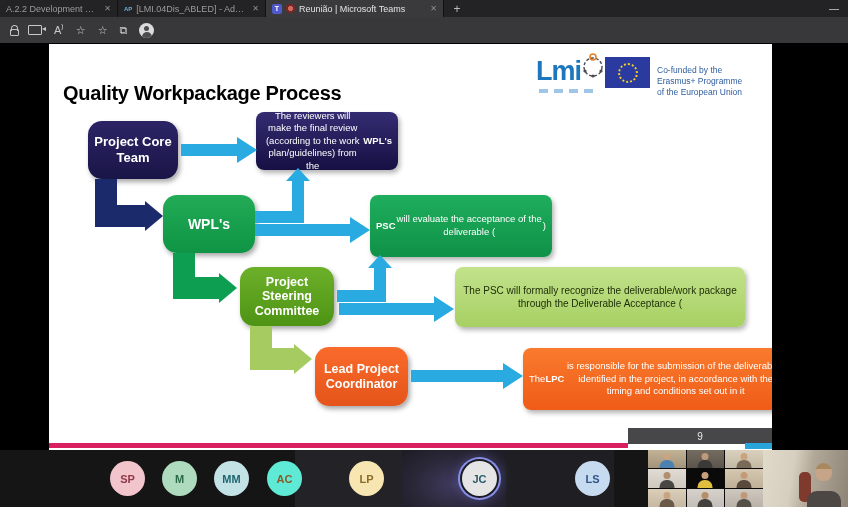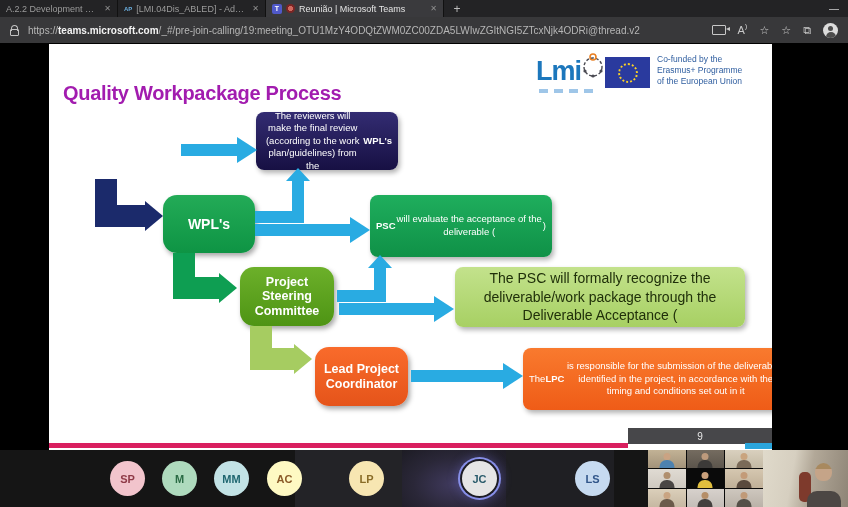--- a/index.html
+++ b/index.html
@@ -30,42 +30,42 @@
   .camera-icon{width:12px;height:8px;border:1px solid #c8c8c8;border-radius:1px;position:relative;}
   .camera-icon::after{content:"";position:absolute;right:-5px;top:1px;width:0;height:0;border-top:2px solid transparent;border-bottom:2px solid transparent;border-right:4px solid #c8c8c8;}
   .glyph-icon{line-height:1;}
   .profile-avatar{width:15px;height:15px;border-radius:50%;background:#dcdcdc;position:relative;overflow:hidden;}
   .profile-avatar::before{content:"";position:absolute;left:5px;top:3px;width:5px;height:5px;border-radius:50%;background:#4c4c4c;}
   .profile-avatar::after{content:"";position:absolute;left:2.5px;top:9px;width:10px;height:7px;border-radius:5px 5px 0 0;background:#4c4c4c;}
 
   
   .content{position:absolute;top:43px;left:0;width:848px;height:464px;background:#000;}
   .slide{position:absolute;left:49px;top:1px;width:723px;height:406px;background:#fff;overflow:hidden;}
-  .slide-title{position:absolute;left:14px;top:38px;font-size:20px;font-weight:700;color:#a21caf;letter-spacing:-0.3px;}
+  .slide-title{position:absolute;left:14px;top:38px;font-size:20px;font-weight:700;color:#000000;letter-spacing:-0.3px;}
 
   
   .logo-brand{position:absolute;left:487px;top:12px;font-size:27px;font-weight:800;color:#1c77bc;letter-spacing:-1px;}
   .lmi-net{position:absolute;left:531px;top:9px;}
   .lmi-marks{position:absolute;left:490px;top:45px;width:55px;height:4px;background:repeating-linear-gradient(90deg,#9fc6e8 0 9px,transparent 9px 15px);}
   .eu-flag{position:absolute;left:556px;top:13px;width:45px;height:31px;background:#2a3a9e;display:flex;align-items:center;justify-content:center;}
   .eu-stars{width:16px;height:16px;border:2px dotted #f8d028;border-radius:50%;}
-  .cofunded{position:absolute;left:608px;top:10px;font-size:8.5px;line-height:1.3;color:#2e5d9f;white-space:pre-line;}
+  .cofunded{position:absolute;left:608px;top:21px;font-size:8.5px;line-height:1.3;color:#2e5d9f;white-space:pre-line;}
 
   
   .node{position:absolute;border-radius:14px;color:#fff;font-weight:700;display:flex;align-items:center;justify-content:center;text-align:center;box-shadow:2px 3px 5px rgba(0,0,0,.35);box-sizing:border-box;padding:2px;}
   .n-pct{left:39px;top:77px;width:90px;height:58px;background:linear-gradient(180deg,#2b2566,#1a1547);font-size:13px;line-height:1.2;}
   .n-wpl{left:114px;top:151px;width:92px;height:58px;background:linear-gradient(180deg,#23ab57,#0e9444);font-size:14px;}
   .n-psc{left:191px;top:223px;width:94px;height:59px;background:linear-gradient(180deg,#6cb02a,#4e9414);font-size:12.5px;line-height:1.15;}
   .n-lpc{left:266px;top:303px;width:93px;height:59px;background:linear-gradient(180deg,#f96b2b,#e5541a);font-size:12.5px;line-height:1.15;}
 
   .callout{position:absolute;border-radius:8px;display:flex;align-items:center;justify-content:center;text-align:center;padding:3px 6px;box-sizing:border-box;box-shadow:2px 3px 5px rgba(0,0,0,.3);}
   .callout b{font-weight:700;}
   .c-reviewers{left:207px;top:68px;width:142px;height:58px;background:linear-gradient(180deg,#332c72,#171043);color:#fff;font-size:9.5px;line-height:1.32;}
   .c-wplpsc{left:321px;top:151px;width:182px;height:62px;background:linear-gradient(180deg,#1fae5d,#0f9147);color:#fff;font-size:9.5px;line-height:1.32;}
-  .c-accept{left:406px;top:223px;width:290px;height:60px;background:linear-gradient(180deg,#c3e28c,#a7d063);color:#20300a;font-size:14px;line-height:1.32;}
+  .c-accept{left:406px;top:223px;width:290px;height:60px;background:linear-gradient(180deg,#c3e28c,#a7d063);color:#20300a;font-size:10px;line-height:1.32;}
   .c-submit{left:474px;top:304px;width:270px;height:62px;background:linear-gradient(180deg,#f97a2e,#ef5c17);color:#fff;font-size:9.5px;line-height:1.32;}
 
   .bar,.tri{position:absolute;}
   .bar{background:#29abe2;}
   .tri{width:0;height:0;}
 
   
   .pink-bar{position:absolute;left:0;top:399px;width:579px;height:5px;background:#d91f5f;}
   .page-box{position:absolute;left:579px;top:384px;width:144px;height:16px;background:#47474a;color:#e8e8e8;font-size:10px;display:flex;align-items:center;justify-content:center;}
   .blue-bar{position:absolute;left:696px;top:399px;width:27px;height:6px;background:#2aa5dc;}
@@ -108,21 +108,20 @@
       <span class="record-dot"></span>
       <span class="tab-title">Reunião | Microsoft Teams</span>
       <span class="tab-close">✕</span>
     </div>
     <div class="newtab">+</div>
     <div class="win-min">—</div>
   </div>
 
   <div class="urlbar">
     <span class="lock-icon"></span>
-    <div class="url"><span>https://</span><b>teams.microsoft.com</b><span>/_#/pre-join-calling/19:meeting_OTU1MzY4ODQtZWM0ZC00ZDA5LWIwZGItNGI5ZTcxNjk4ODRi@thread.v2</span></div>
     <div class="toolbar-icons">
       <span class="camera-icon"></span>
       <span class="glyph-icon">A⁾</span>
       <span class="glyph-icon">☆</span>
       <span class="glyph-icon">☆</span>
       <span class="glyph-icon">⧉</span>
       <span class="profile-avatar"></span>
     </div>
   </div>
 
@@ -140,20 +139,21 @@
         <circle cx="13" cy="23" r="1.6" fill="#4a4a52"></circle>
       </svg>
       <div class="lmi-marks"></div>
       <div class="eu-flag">
           <div class="eu-stars"></div>
         </div>
       <div class="cofunded">Co-funded by the
 Erasmus+ Programme
 of the European Union</div>
 
+      <div class="node n-pct">Project Core Team</div>
       <div class="node n-wpl">WPL's</div>
       <div class="node n-lpc">Lead Project Coordinator</div>
       <div class="node n-psc">Project Steering Committee</div>
 
       <div class="callout c-reviewers">
           <span>The reviewers will make the final review (according to the work plan/guidelines) from the </span>
           <b>WPL's</b>
         </div>
       <div class="callout c-wplpsc">
           <b>PSC</b>
@@ -223,21 +223,21 @@
 
       <div class="avatar" style="left: 110px; background: rgb(242, 196, 204); color: rgb(143, 58, 71);">
         <span>SP</span>
       </div>
       <div class="avatar" style="left: 162px; background: rgb(174, 218, 189); color: rgb(42, 107, 68);">
         <span>M</span>
       </div>
       <div class="avatar" style="left: 214px; background: rgb(194, 226, 229); color: rgb(31, 102, 112);">
         <span>MM</span>
       </div>
-      <div class="avatar" style="left: 267px; background: #fef9c3; color: rgb(138, 90, 40);">
+      <div class="avatar" style="left: 267px; background: #5eead4; color: rgb(138, 90, 40);">
         <span>AC</span>
       </div>
       <div class="avatar" style="left: 349px; background: rgb(247, 230, 178); color: rgb(138, 109, 40);">
         <span>LP</span>
       </div>
       <div class="avatar speaking" style="left: 462px; background: #e5e5e5; color: rgb(42, 91, 107);">
         <span>JC</span>
       </div>
       <div class="avatar" style="left: 575px; background: rgb(198, 218, 240); color: rgb(49, 86, 138);">
         <span>LS</span>

